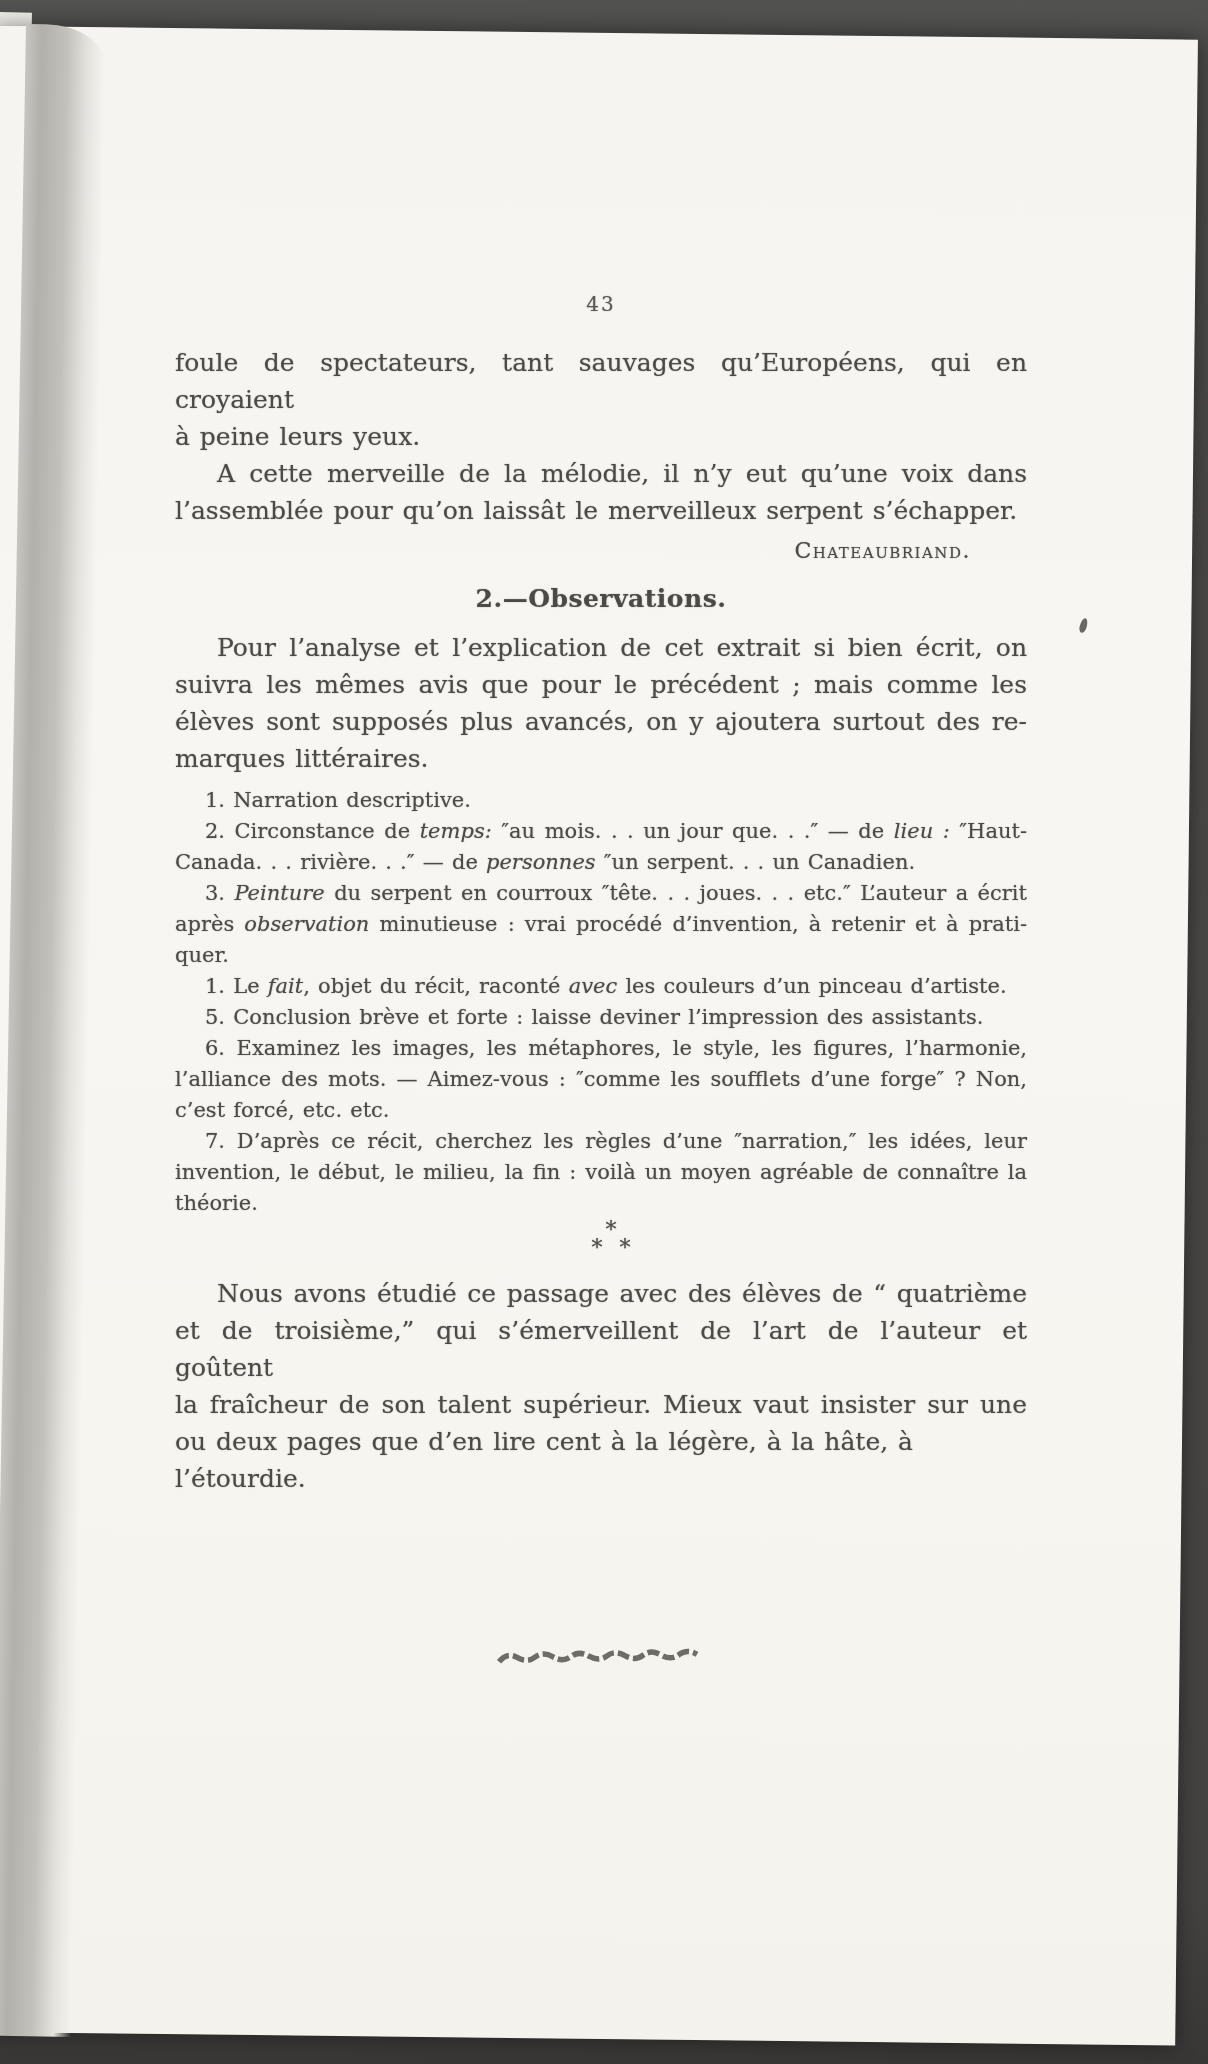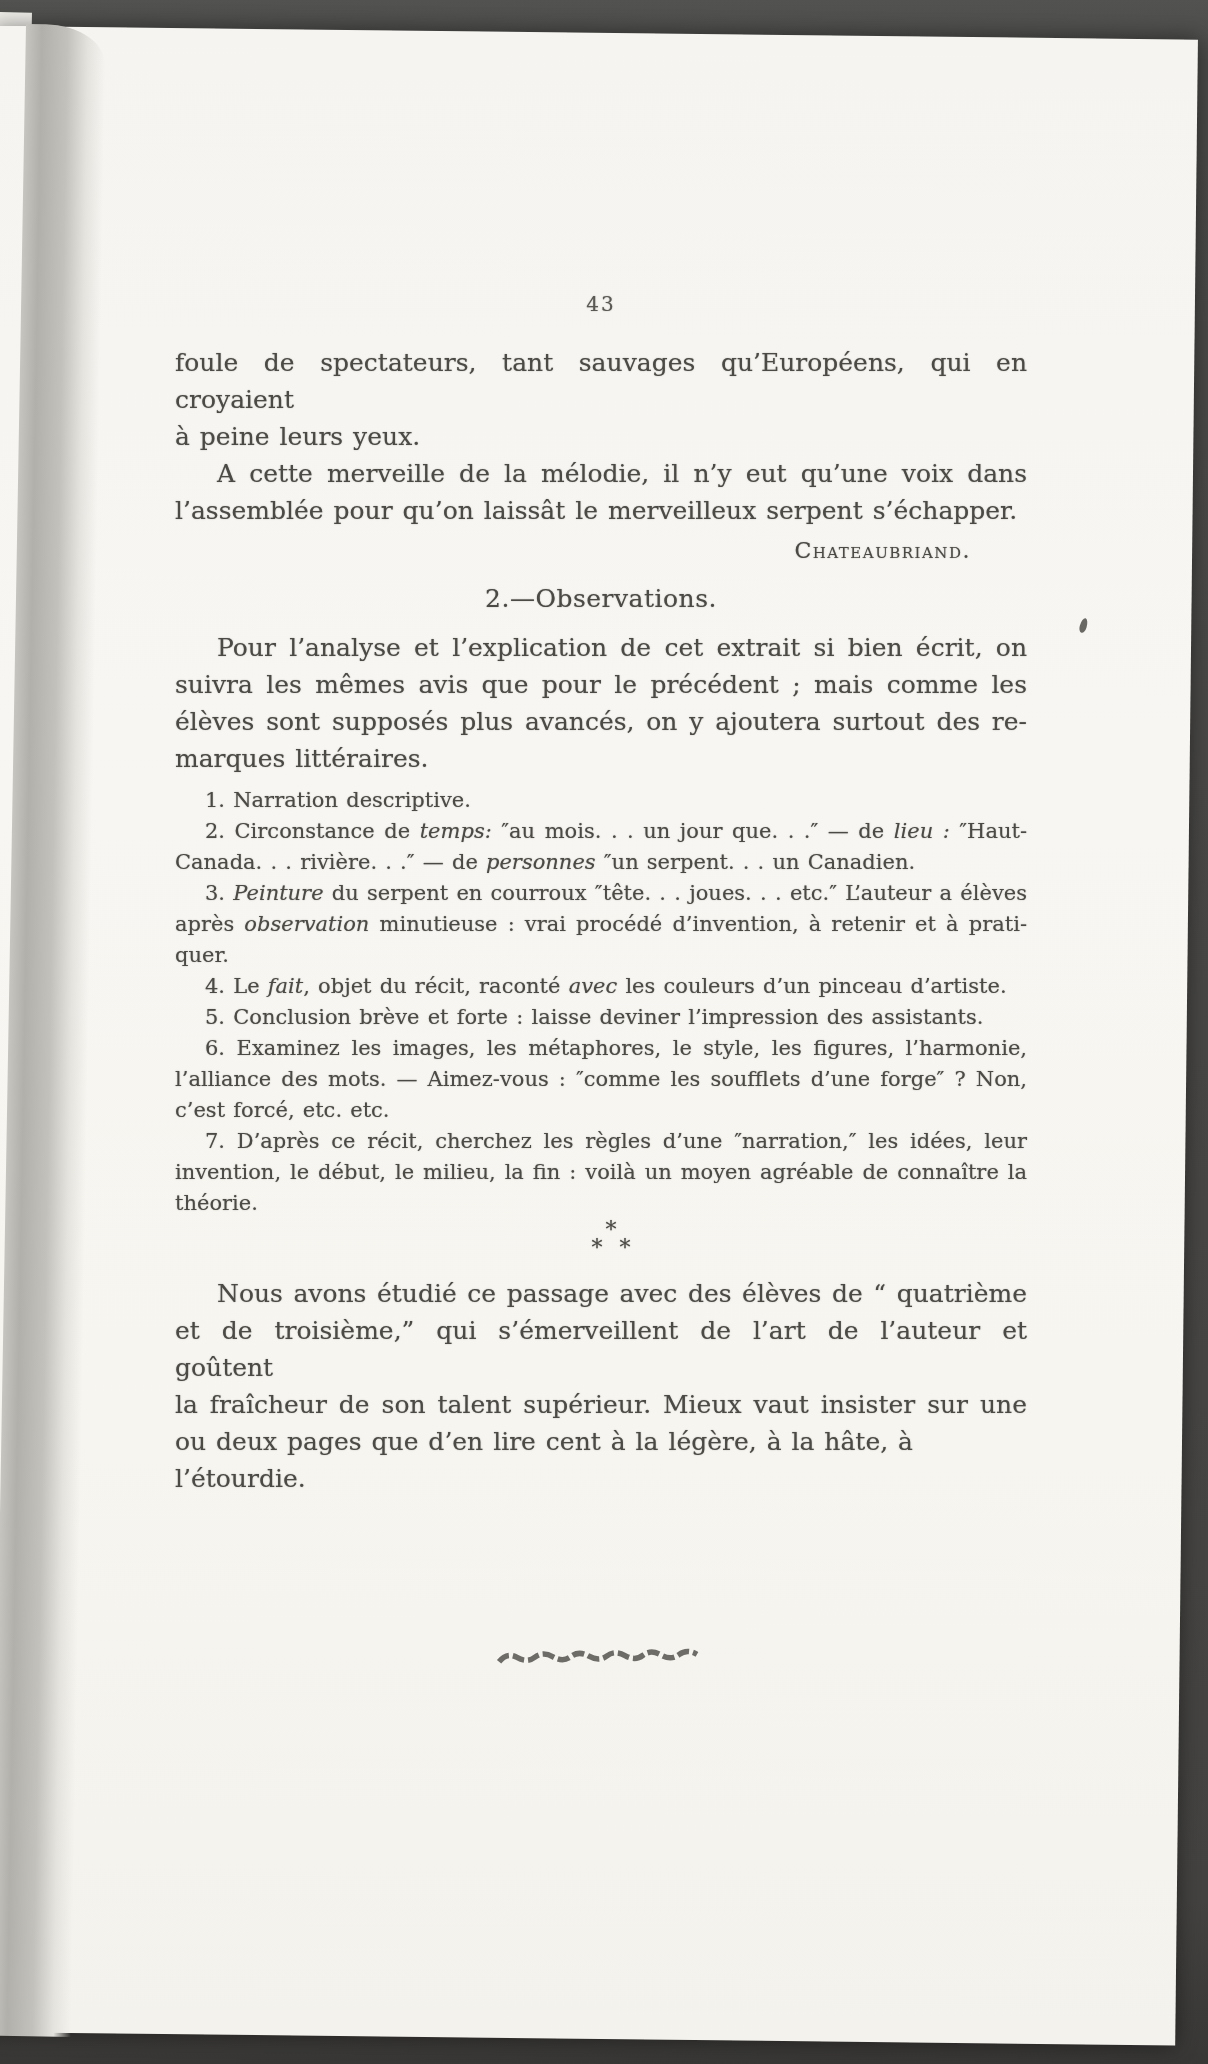--- a/index.html
+++ b/index.html
@@ -31,21 +31,21 @@
     text-shadow:0 0 1.2px rgba(75,73,68,.55);
   }
   .page-number{height:26px;text-align:center;font-size:20px;letter-spacing:2px;color:#5a5953;}
   .body{font-size:25px;line-height:37px;word-spacing:2px;}
   .excerpt{margin-top:26px;}
   .line{min-height:1em;}
   .j{text-align:justify;text-align-last:justify;}
   .body .ind{text-indent:42px;}
   .signature{margin-top:6px;font-size:22px;line-height:31px;text-align:right;
     padding-right:56px;font-variant:small-caps;font-variant-caps:small-caps;letter-spacing:1.5px;}
-  .heading{margin-top:16px;font-size:25px;line-height:33px;font-weight:400;text-align:center;letter-spacing:.5px;}
+  .heading{margin-top:16px;font-size:25px;line-height:33px;font-weight:700;text-align:center;letter-spacing:.5px;}
   .intro{margin-top:14px;}
   .list{margin-top:8px;font-size:21px;line-height:31px;word-spacing:1.5px;}
   .list .ind{text-indent:30px;}
   .asterism{position:relative;height:46px;margin-top:2px;}
   .asterism .st{position:absolute;font-size:22px;transform:translateX(-50%);}
   .asterism .s1{left:50%;margin-left:10px;top:-4px;}
   .asterism .s2{left:50%;margin-left:-4px;top:14px;}
   .asterism .s3{left:50%;margin-left:24px;top:14px;}
   .closing{margin-top:8px;}
   .ornament{width:212px;height:20px;margin:150px auto 0;transform:rotate(-1deg);}
@@ -88,26 +88,26 @@
 
     <div class="list">
         <div>
           <div class="line ind"><span>1.  Narration descriptive.</span></div>
         </div>
         <div>
           <div class="line j ind"><span>2.  Circonstance de </span><i>temps:</i><span> ″au mois. . .  un jour que. . .″ — de </span><i>lieu :</i><span> ″Haut-</span></div>
           <div class="line"><span>Canada. . .  rivière. . .″  — de </span><i>personnes</i><span> ″un serpent. . .  un Canadien.</span></div>
         </div>
         <div>
-          <div class="line j ind"><span>3.  </span><i>Peinture</i><span> du serpent en courroux ″tête. . .  joues. . .  etc.″ L’auteur a élèves</span></div>
+          <div class="line j ind"><span>3.  </span><i>Peinture</i><span> du serpent en courroux ″tête. . .  joues. . .  etc.″ L’auteur a écrit</span></div>
           <div class="line j"><span>après </span><i>observation</i><span> minutieuse : vrai procédé d’invention, à retenir et à prati-</span></div>
           <div class="line"><span>quer.</span></div>
         </div>
         <div>
-          <div class="line ind"><span>4.  Le </span><i>fait</i><span>, objet du récit, raconté </span><i>avec</i><span> les couleurs d’un pinceau d’artiste.</span></div>
+          <div class="line ind"><span>1.  Le </span><i>fait</i><span>, objet du récit, raconté </span><i>avec</i><span> les couleurs d’un pinceau d’artiste.</span></div>
         </div>
         <div>
           <div class="line ind"><span>5.  Conclusion brève et forte :  laisse deviner l’impression des assistants.</span></div>
         </div>
         <div>
           <div class="line j ind"><span>6.  Examinez les images, les métaphores, le style, les figures, l’harmonie,</span></div>
           <div class="line j"><span>l’alliance des mots. — Aimez-vous :  ″comme les soufflets d’une forge″ ?  Non,</span></div>
           <div class="line"><span>c’est forcé, etc.  etc.</span></div>
         </div>
         <div>

